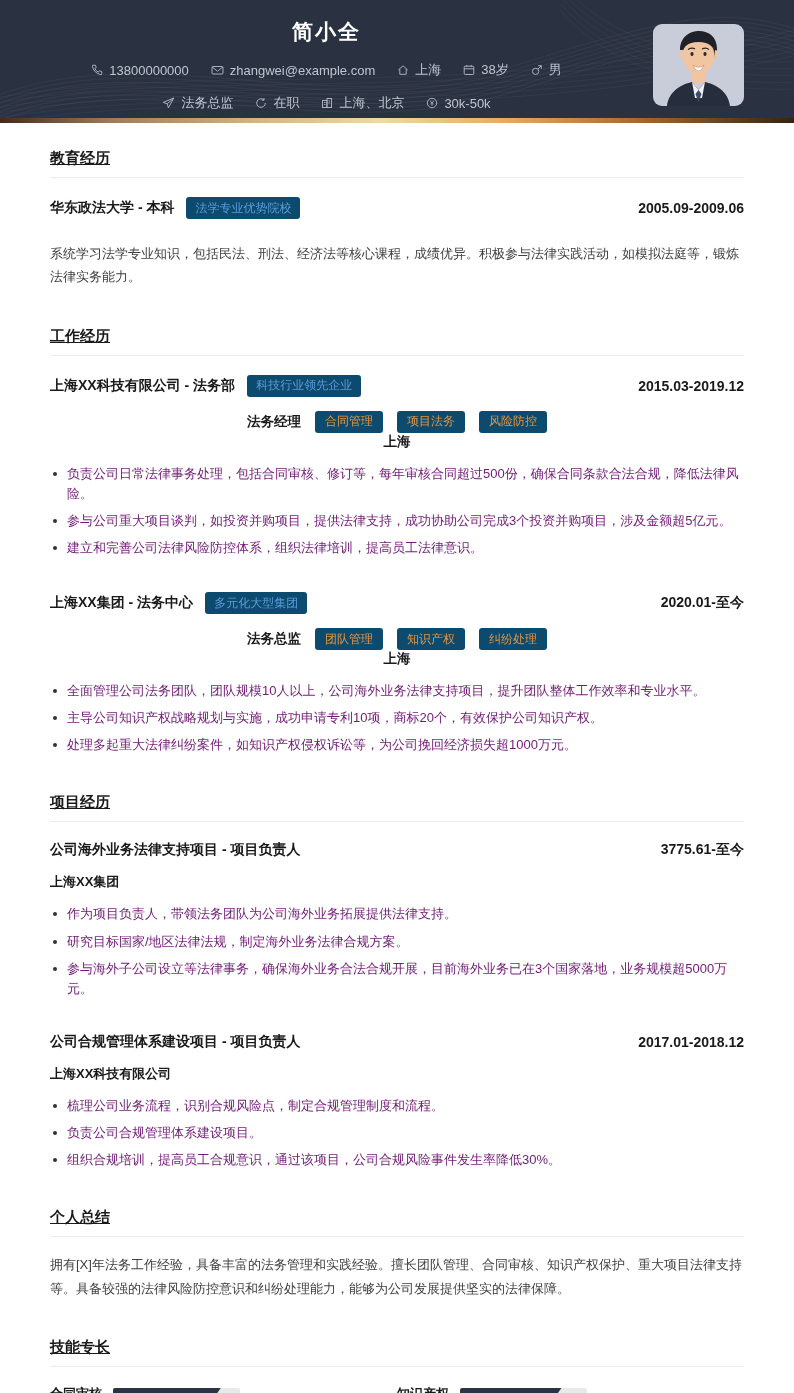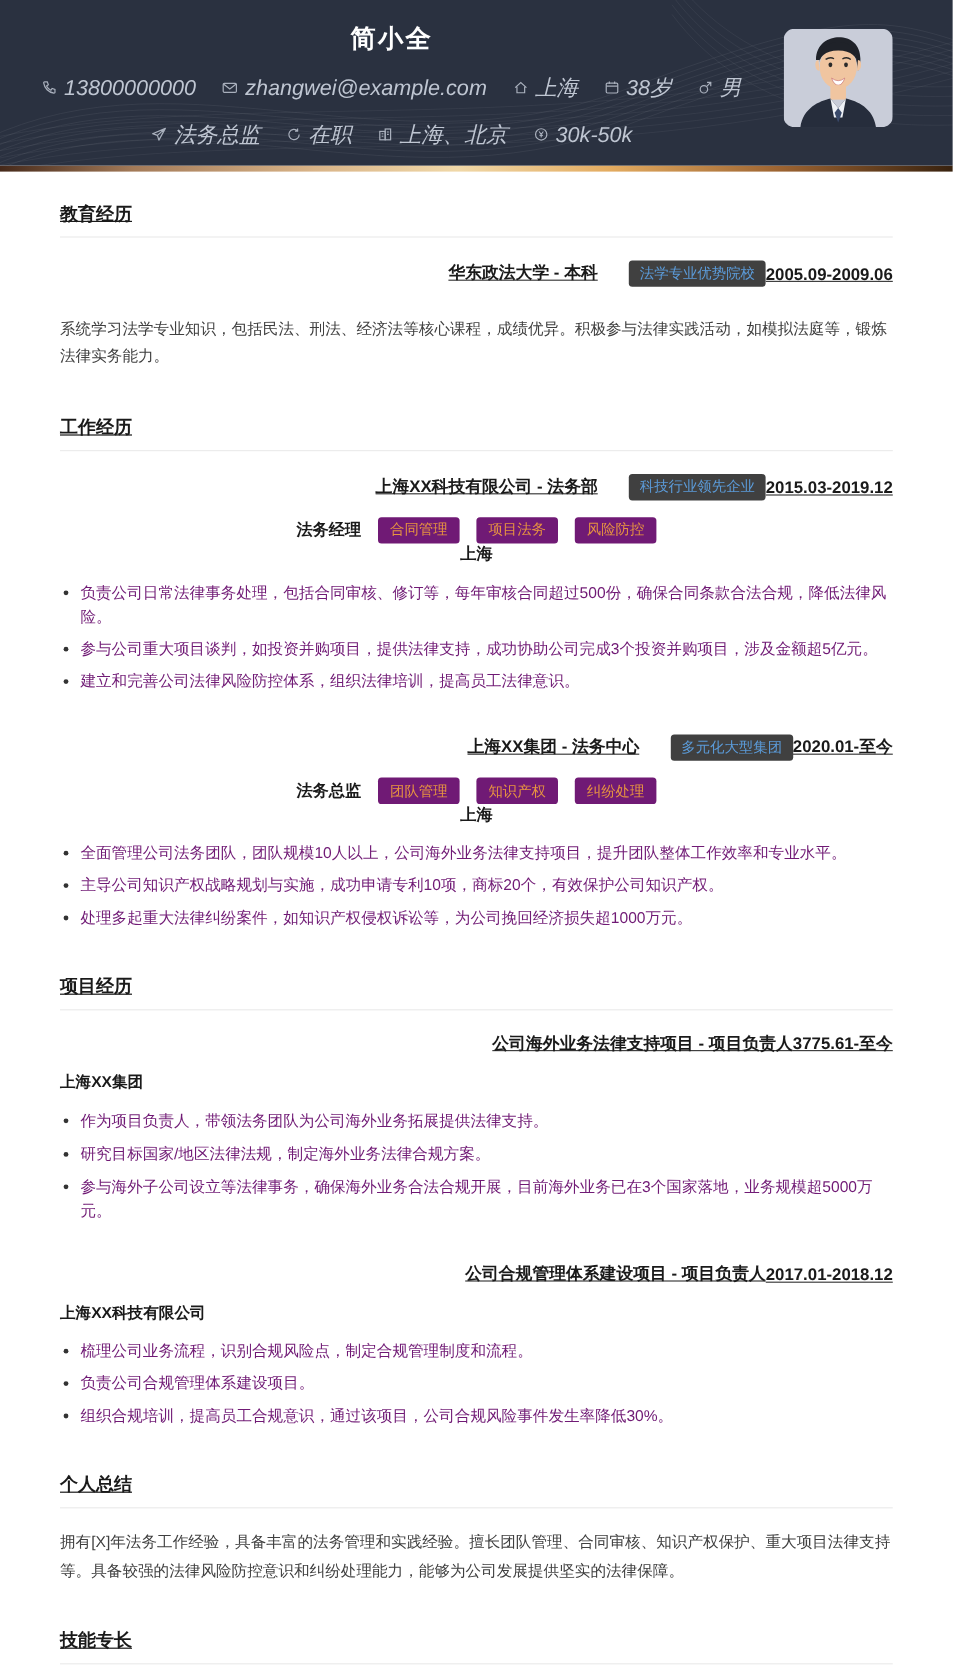--- a/index.html
+++ b/index.html
@@ -5,53 +5,53 @@
   * { margin:0; padding:0; box-sizing:border-box; }
   html,body { background:#ffffff; }
   body {
     width:794px;
     font-family:"Liberation Sans","DejaVu Sans",sans-serif;
     color:#404040;
   }
   .page { width:794px; min-height:1393px; background:#fff; }
 
   
-  .header { position:relative; background:#2a3140; height:138px; overflow:hidden; }
+  .header { position:relative; background:#2a3140; height:118px; overflow:hidden; }
   .waves { position:absolute; inset:0; width:100%; height:100%; pointer-events:none; }
   .header-inner { position:relative; display:flex; height:100%; z-index:2; }
   .header-center { flex:1; display:flex; flex-direction:column; align-items:center; padding-top:18px; }
   .name { color:#ffffff; font-size:21px; font-weight:700; letter-spacing:2px; }
   .contact-row { display:flex; align-items:center; justify-content:flex-start; flex-wrap:nowrap;
-    margin-top:15px; color:#bfc6d2; font-size:18px;font-style:italic; }
+    margin-top:15px; color:#bfc6d2; font-size:13px; }
   .contact-item { display:flex; align-items:center; margin:0 11px; white-space:nowrap; }
   .contact-item svg { margin-right:6px; opacity:.85; }
   .photo-wrap { width:91px; height:82px; margin:24px 50px 0 0; border-radius:9px; overflow:hidden; flex:none; }
   .photo-wrap svg { display:block; }
   .gold-bar { height:5px;
     background:linear-gradient(90deg,#45291a 0%, #a37a58 14%, #d9b488 33%, #f0d8a8 48%, #e3ab60 64%, #9c6331 82%, #38220f 100%); }
 
   
   .content { padding:2px 50px 30px 50px; }
   .section { margin-top:38px; }
   .section:first-child { margin-top:24px; }
   .section-heading { font-size:15px; font-weight:700; color:#1a1a1a;
     padding-bottom:9px; border-bottom:1px solid #ececec;text-decoration:underline; }
 
   .entry { margin-top:19px; }
   .entry + .entry { margin-top:34px; }
-  .title-row { display:flex; justify-content:flex-end; align-items:center;text-decoration:underline; }
+  .title-row { display:flex; justify-content:space-between; align-items:center; }
   .title-left { display:flex; align-items:center; }
   .entry-title { font-size:14px; font-weight:700; color:#1a1a1a; }
   .date { font-size:14px; font-weight:700; color:#1a1a1a; white-space:nowrap; }
-  .badge-blue { margin-left:26px; font-size:12px; color:#5b9bd9; background:#404040;
+  .badge-blue { margin-left:12px; font-size:12px; color:#5b9bd9; background:#0c4a6e;
     padding:2.5px 9px; border-radius:3px; }
   .sub-row { display:flex; justify-content:space-between; align-items:center; margin-top:14px;flex-direction:column; }
   .sub-left { display:flex; align-items:center; }
   .role { font-size:13.5px; font-weight:700; color:#1a1a1a; }
-  .tag-orange { margin-left:14px; font-size:12px; color:#e79440; background:#701a75;
+  .tag-orange { margin-left:14px; font-size:12px; color:#e79440; background:#0c4a6e;
     padding:2.5px 10px; border-radius:3px; }
   .location { font-size:13.5px; font-weight:700; color:#1a1a1a; }
   .major { margin-top:14px; font-size:13px; font-weight:700; color:#1a1a1a; }
   .desc { margin-top:24px; font-size:13px; line-height:1.75; color:#404040; }
 
   ul.bullets { list-style:none; margin-top:13px; }
   ul.bullets li { position:relative; padding-left:17px; font-size:13px; line-height:1.55;
     color:#701a75; margin-bottom:7px; }
   ul.bullets li::before { content:""; position:absolute; left:3px; top:8px;
     width:4px; height:4px; border-radius:50%; background:#333; }

